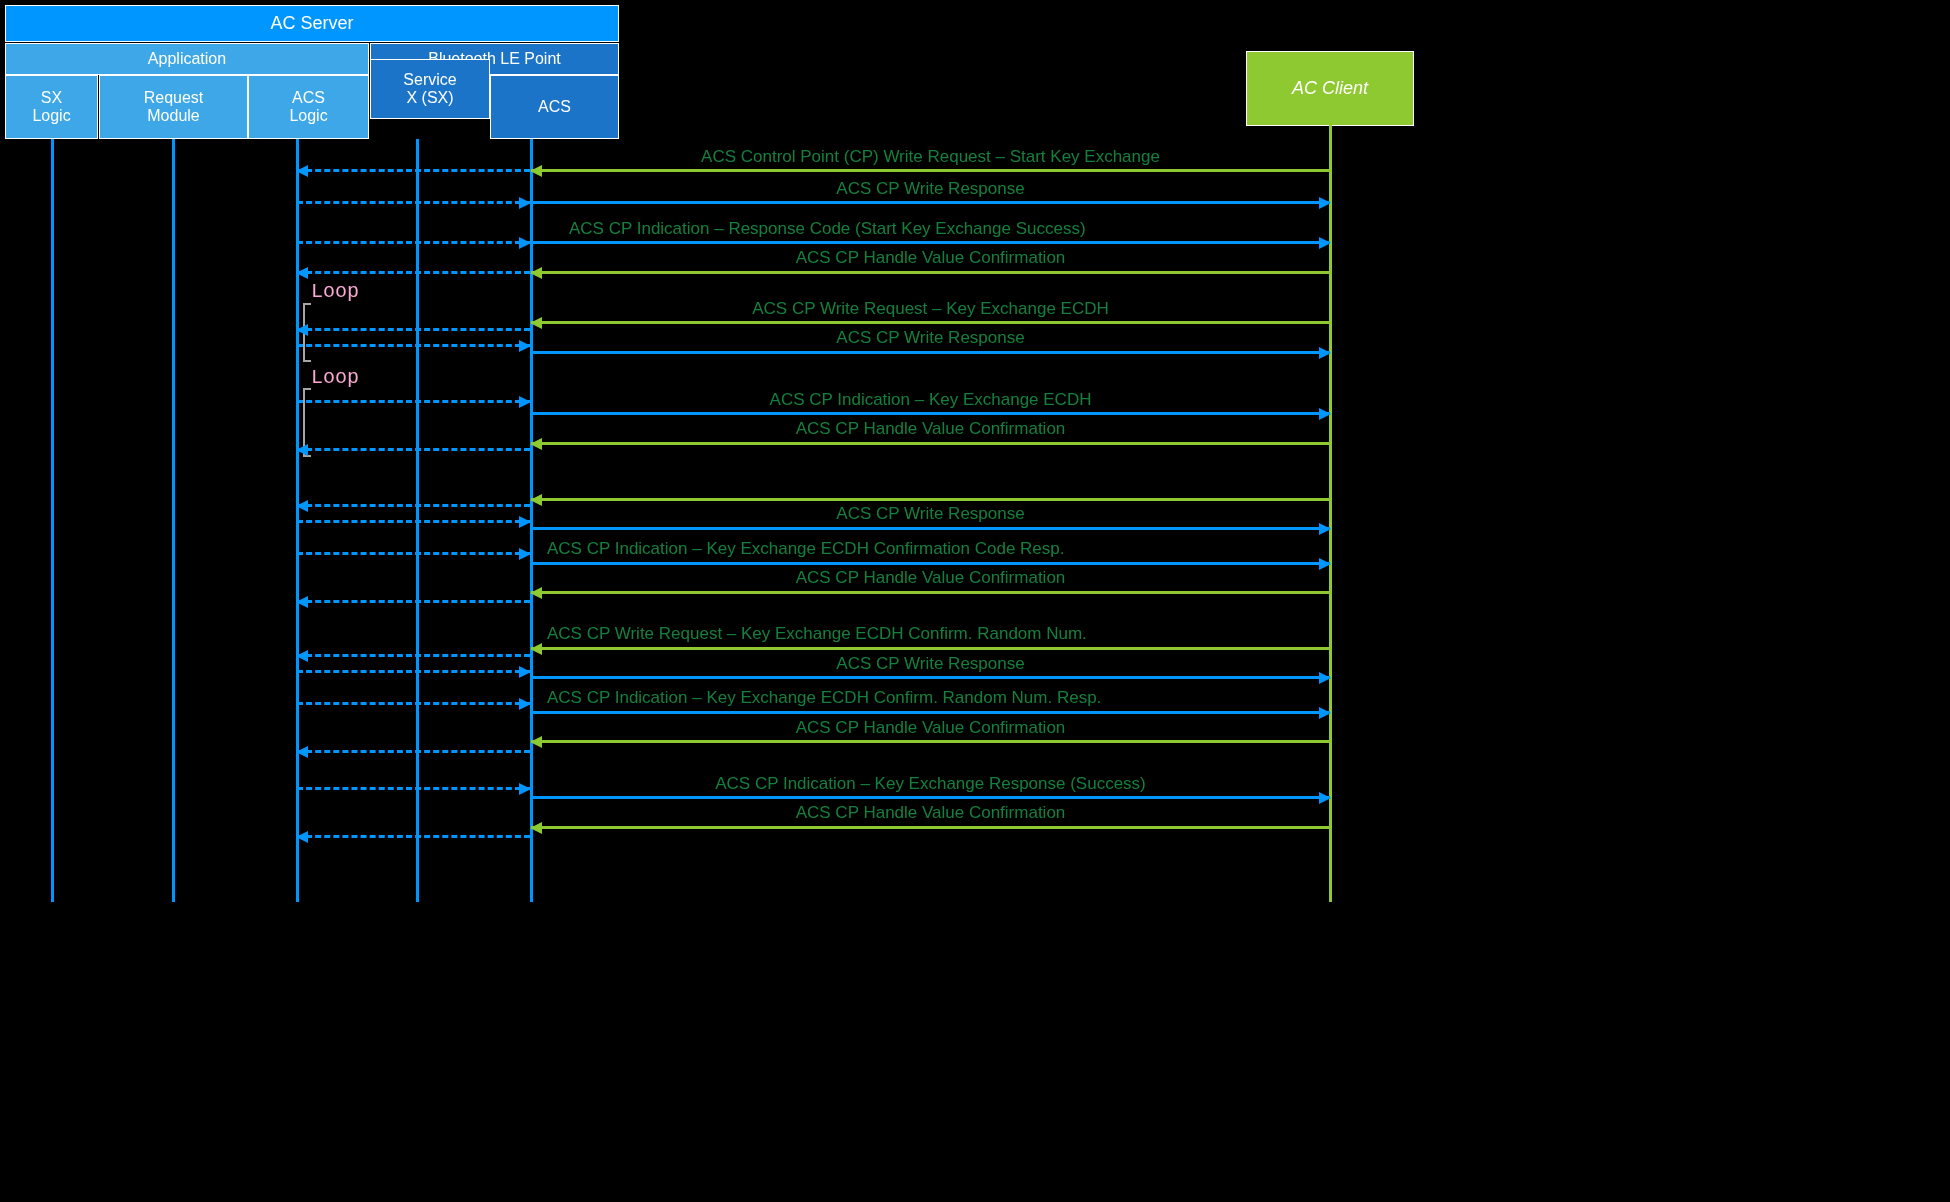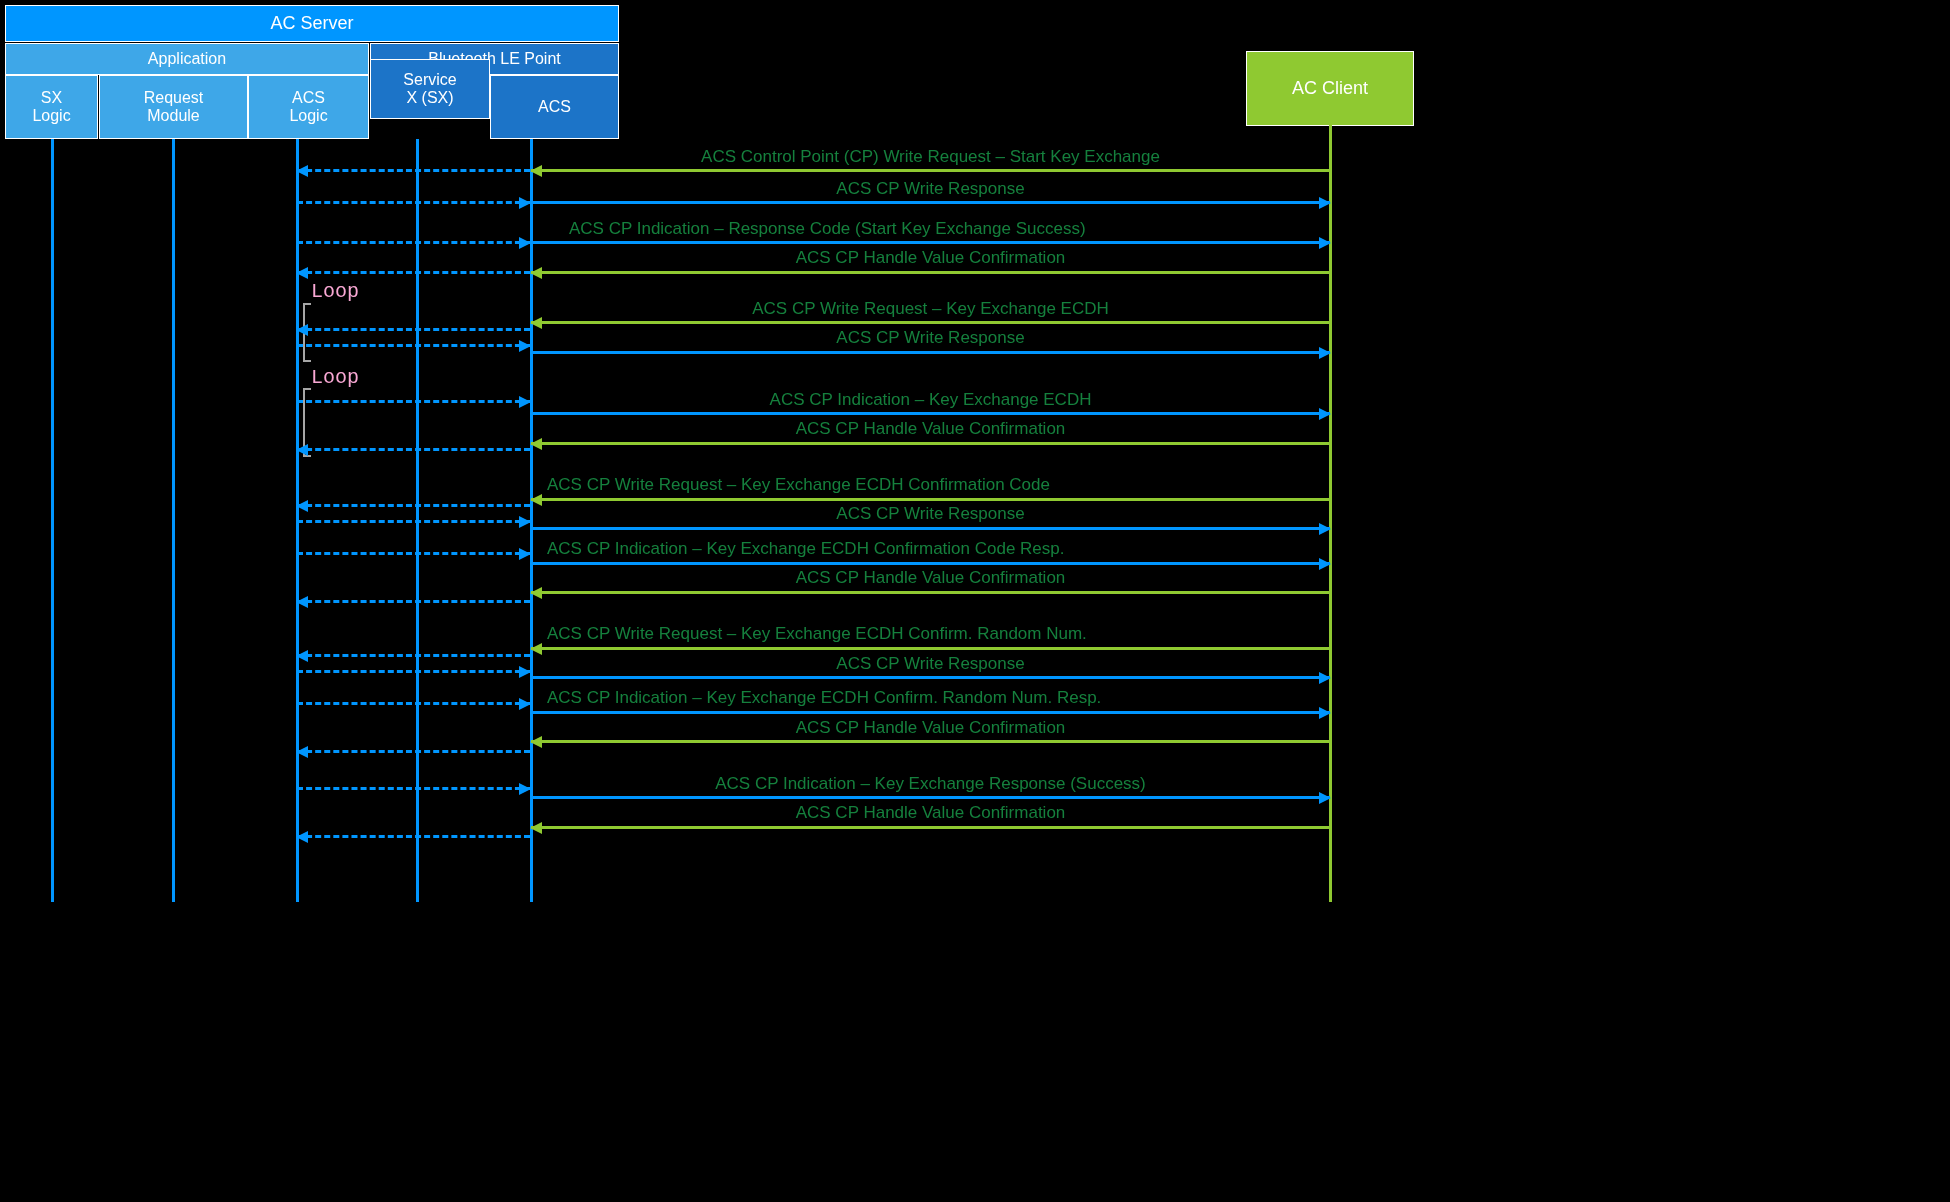--- a/index.html
+++ b/index.html
@@ -105,21 +105,21 @@
       <div>ACS</div>
       <div>Logic</div>
     </div>
     <div class="hbox dark small" style="left: 370px; top: 59px; width: 120px; height: 60px; flex-direction: column;">
       <div>Service</div>
       <div>X (SX)</div>
     </div>
     <div class="hbox dark small" style="left: 490px; top: 75px; width: 129px; height: 64px; flex-direction: column;">
       <div>ACS</div>
     </div>
-    <div class="hbox green" style="left: 1246px; top: 51px; width: 168px; height: 75px; flex-direction: column;">
+    <div class="hbox green" style="left: 1246px; top: 51px; width: 168px; height: 75px; flex-direction: column; font-style: italic;">
       <div>AC Client</div>
     </div>
     <div class="lifeline blue" style="left: 51px; top: 139px;"></div>
     <div class="lifeline blue" style="left: 172px; top: 139px;"></div>
     <div class="lifeline blue" style="left: 296px; top: 139px;"></div>
     <div class="lifeline blue" style="left: 416px; top: 139px;"></div>
     <div class="lifeline blue" style="left: 530px; top: 139px;"></div>
     <div class="lifeline green" style="left: 1329px; top: 125px;"></div>
     <div class="bracket" style="left: 303px; top: 303px; height: 55px;"></div>
     <div class="loop" style="left: 311px; top: 280px;">Loop</div>
@@ -180,21 +180,20 @@
     <div class="arrow dashed blue left" style="left: 297px; top: 448px; width: 233px;">
       <div class="head"></div>
     </div>
     <div class="msg" style="left: 531px; width: 799px; text-align: center; top: 419px;">ACS CP Handle Value Confirmation</div>
     <div class="arrow solid green left" style="left: 531px; top: 498px; width: 799px;">
       <div class="head"></div>
     </div>
     <div class="arrow dashed blue left" style="left: 297px; top: 504px; width: 233px;">
       <div class="head"></div>
     </div>
-    <div class="msg" style="left: 547px; top: 475px;">ACS CP Write Request – Key Exchange ECDH Confirmation Code</div>
     <div class="arrow solid blue right" style="left: 531px; top: 527px; width: 799px;">
       <div class="head"></div>
     </div>
     <div class="arrow dashed blue right" style="left: 297px; top: 520px; width: 233px;">
       <div class="head"></div>
     </div>
     <div class="msg" style="left: 531px; width: 799px; text-align: center; top: 504px;">ACS CP Write Response</div>
     <div class="arrow solid blue right" style="left: 531px; top: 562px; width: 799px;">
       <div class="head"></div>
     </div>

